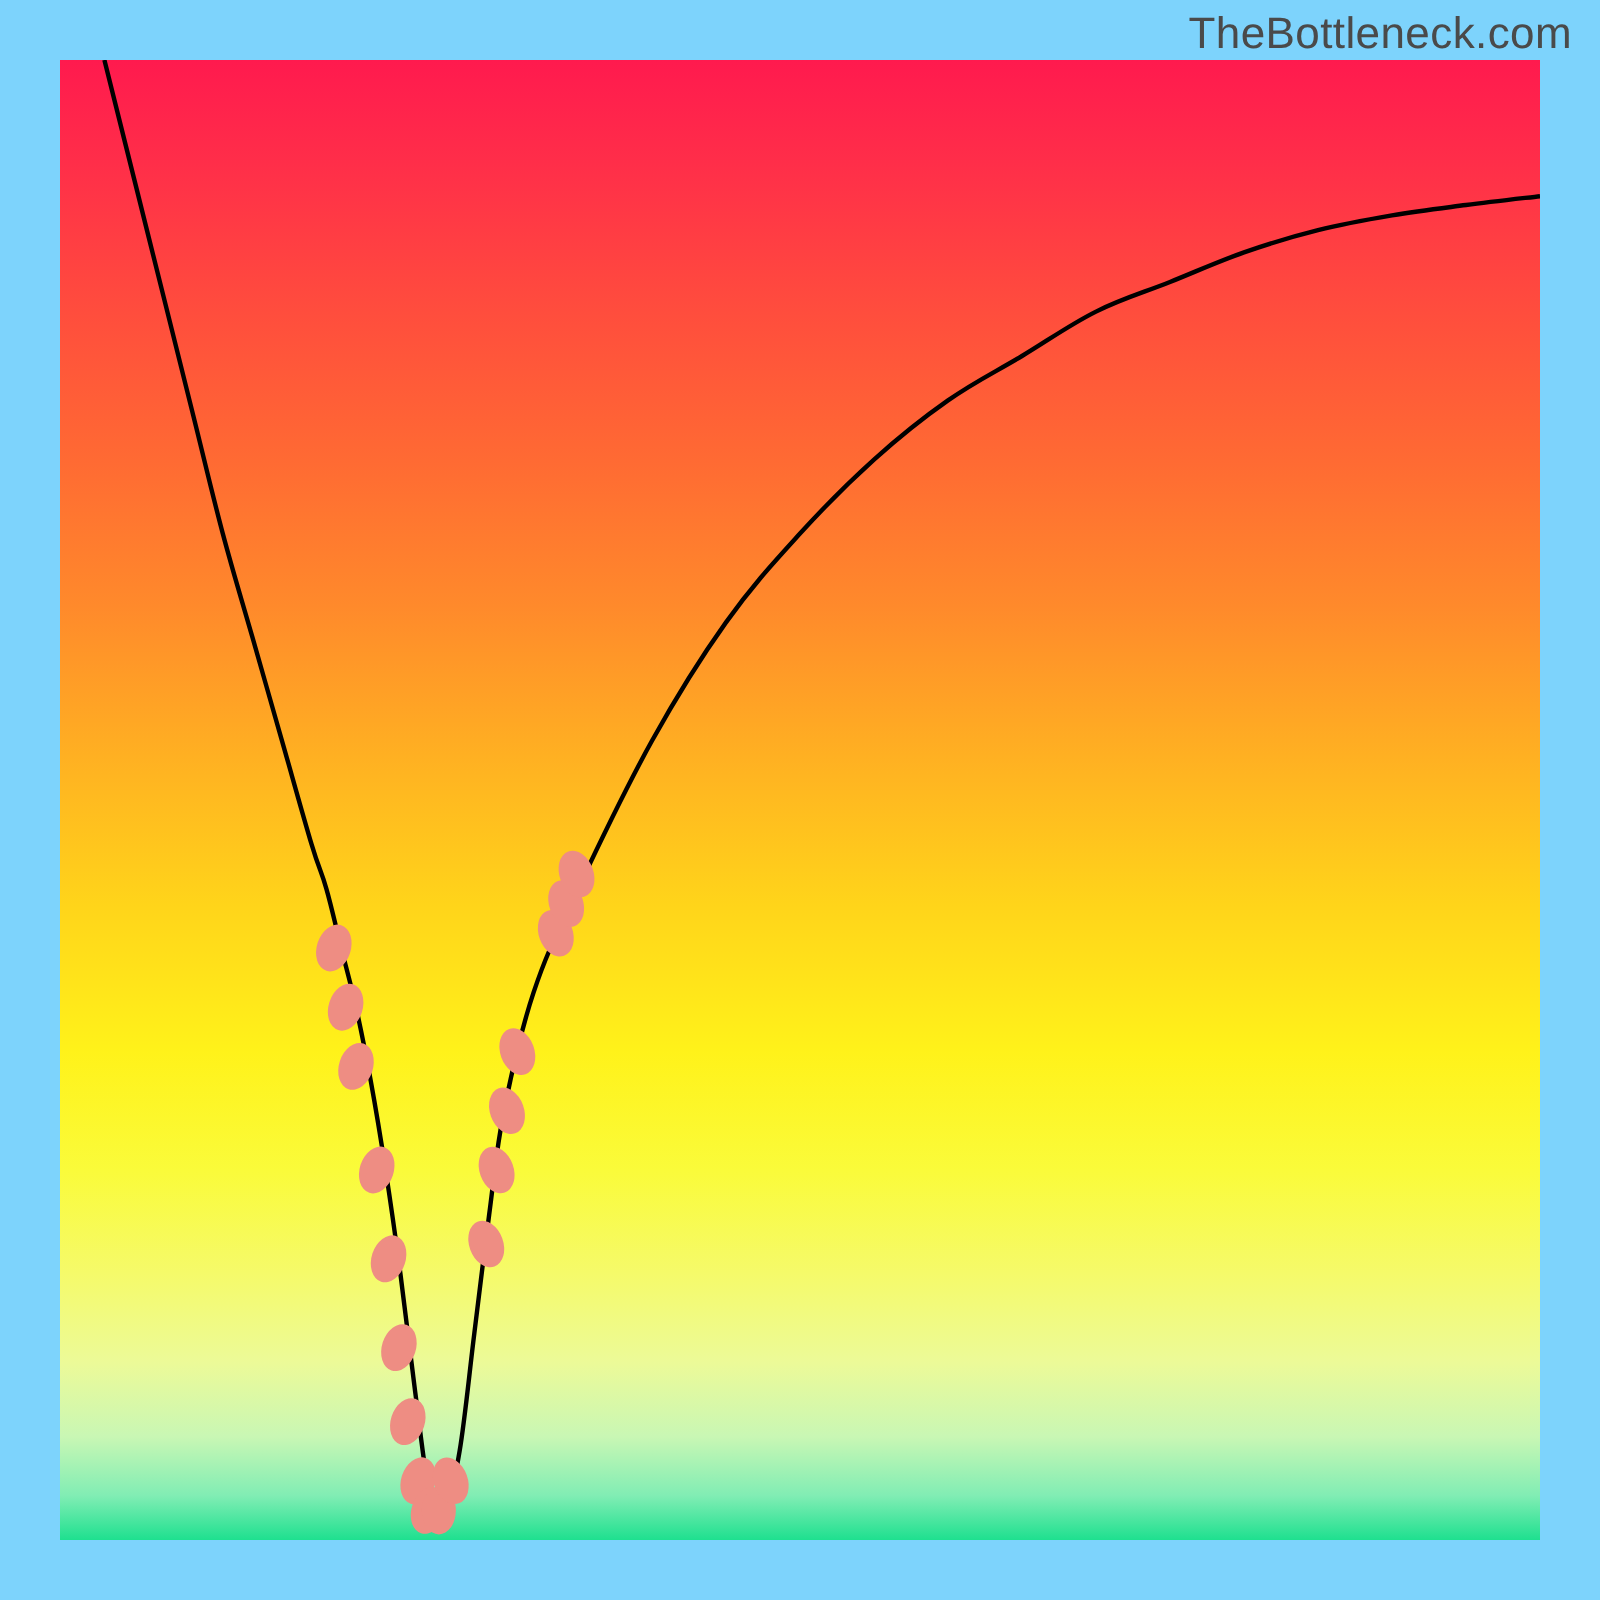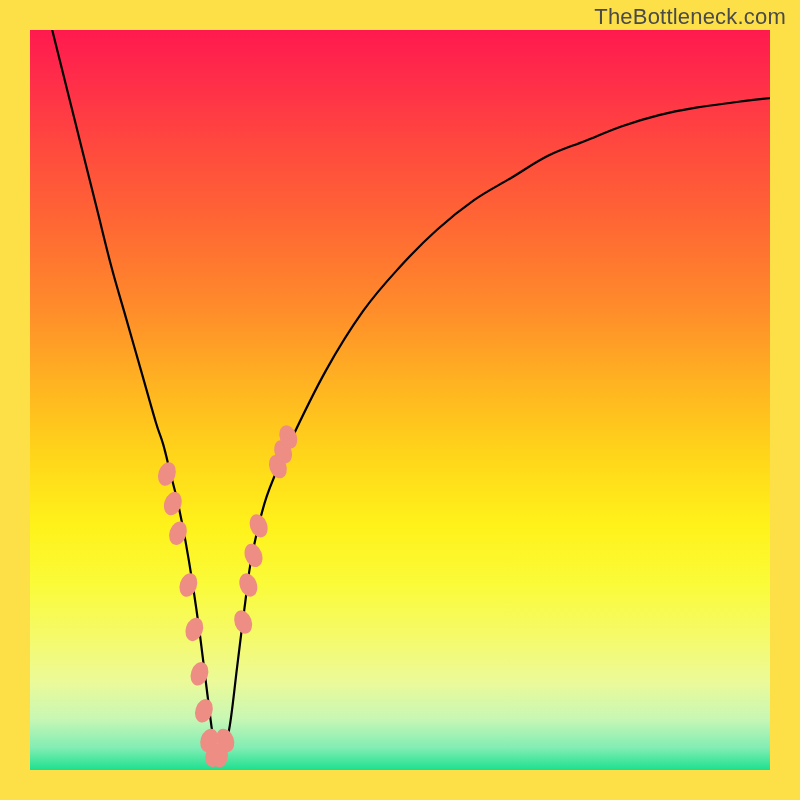--- a/index.html
+++ b/index.html
@@ -10,21 +10,21 @@
     background: #000;
     overflow: hidden;
     font-family: Arial, Helvetica, sans-serif;
   }
   .frame {
     position: absolute;
     top: 0;
     left: 0;
     width: 800px;
     height: 800px;
-    background: #fde047;
+    background: #7dd3fc;
   }
   .plot-area {
     position: absolute;
     top: 30px;
     left: 30px;
     width: 740px;
     height: 740px;
     overflow: hidden;
   }
   .gradient-bg {

